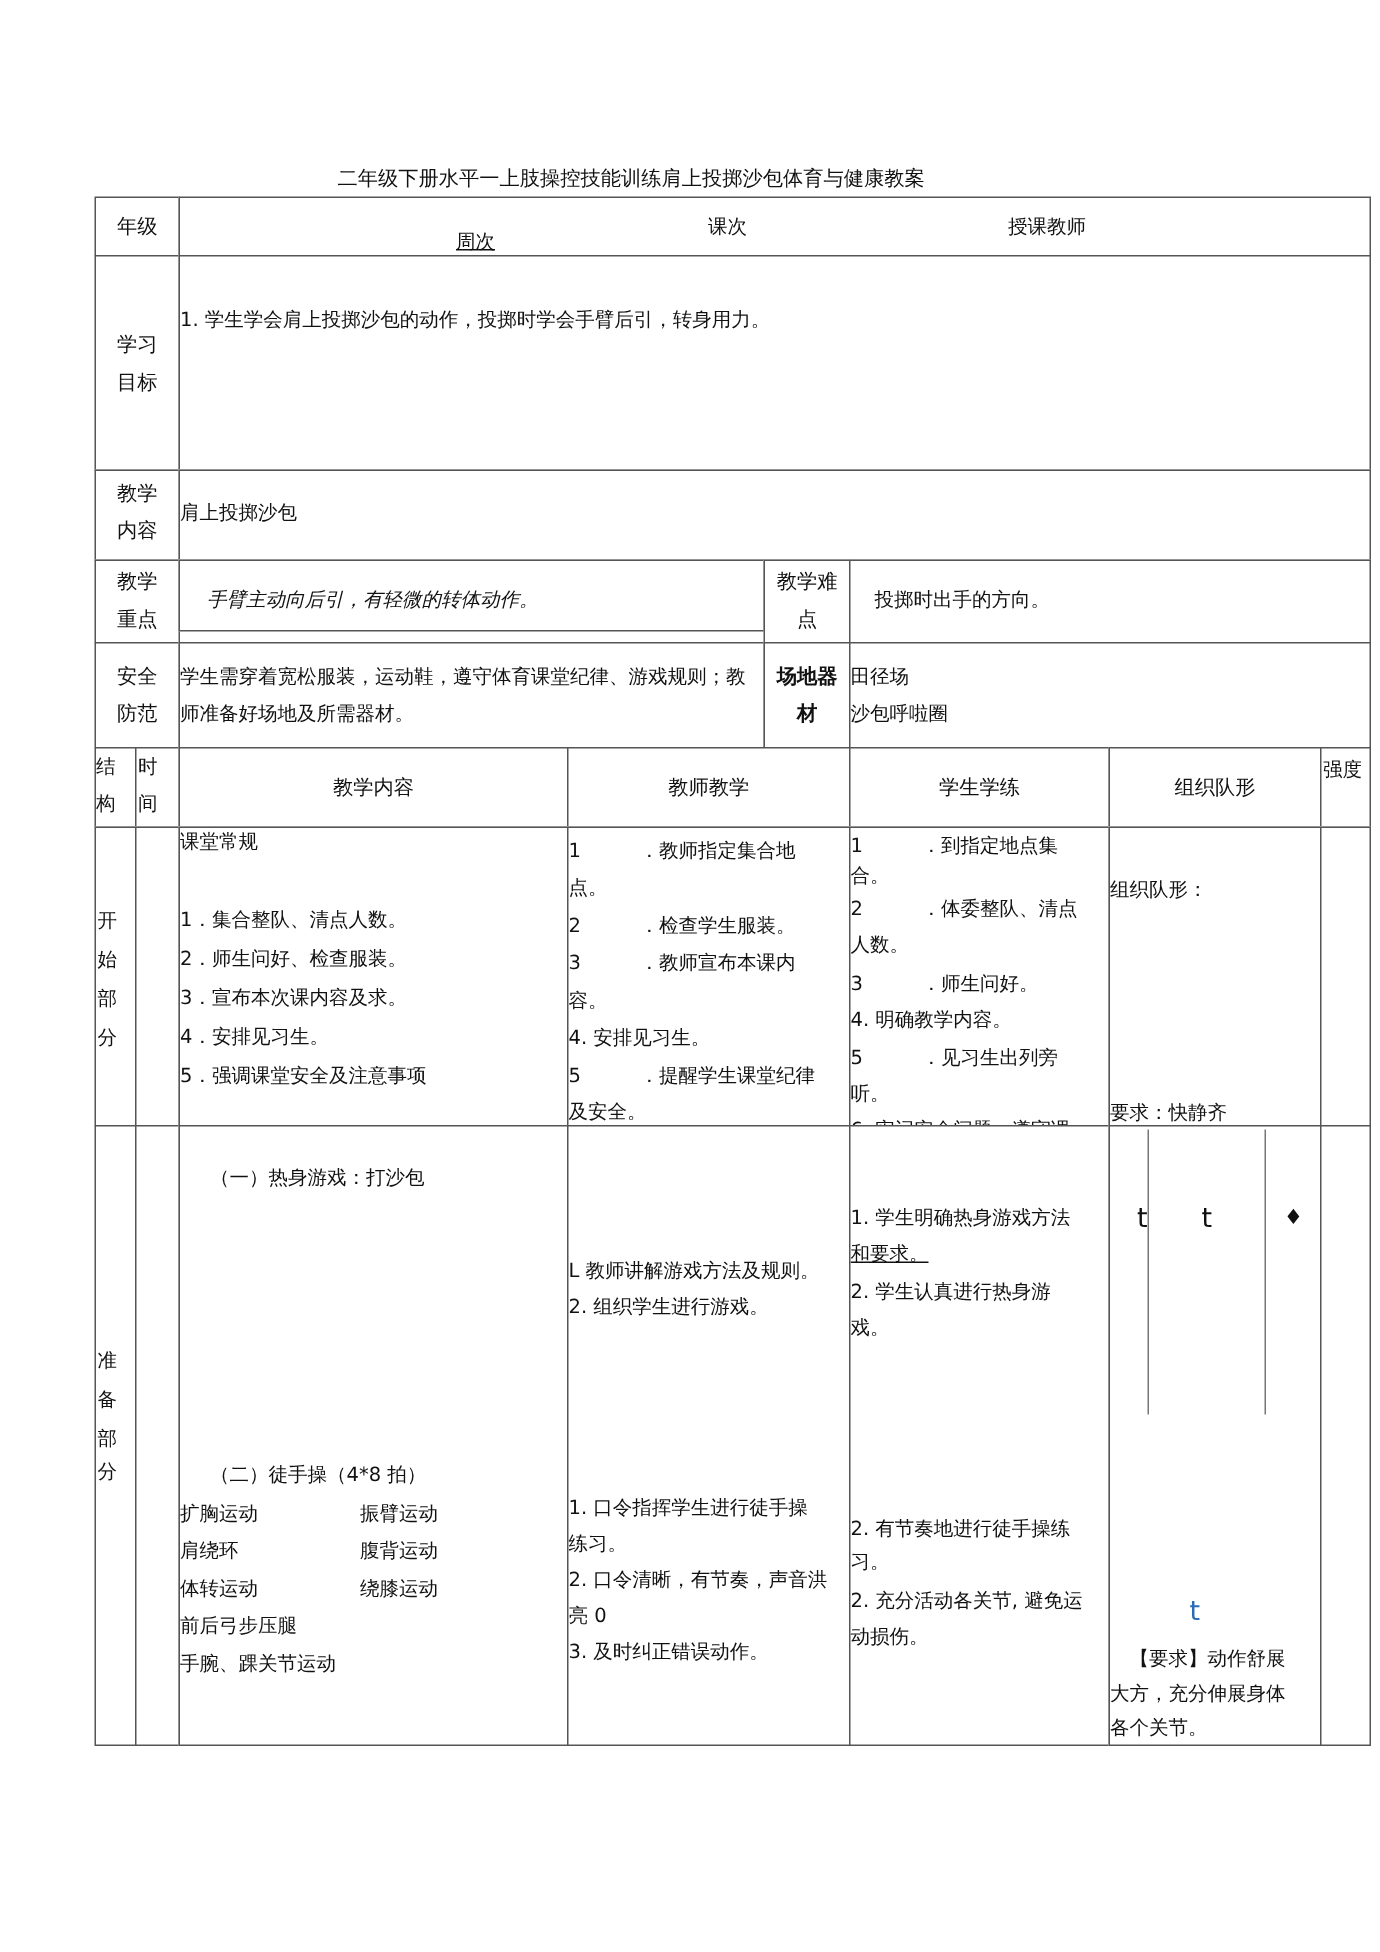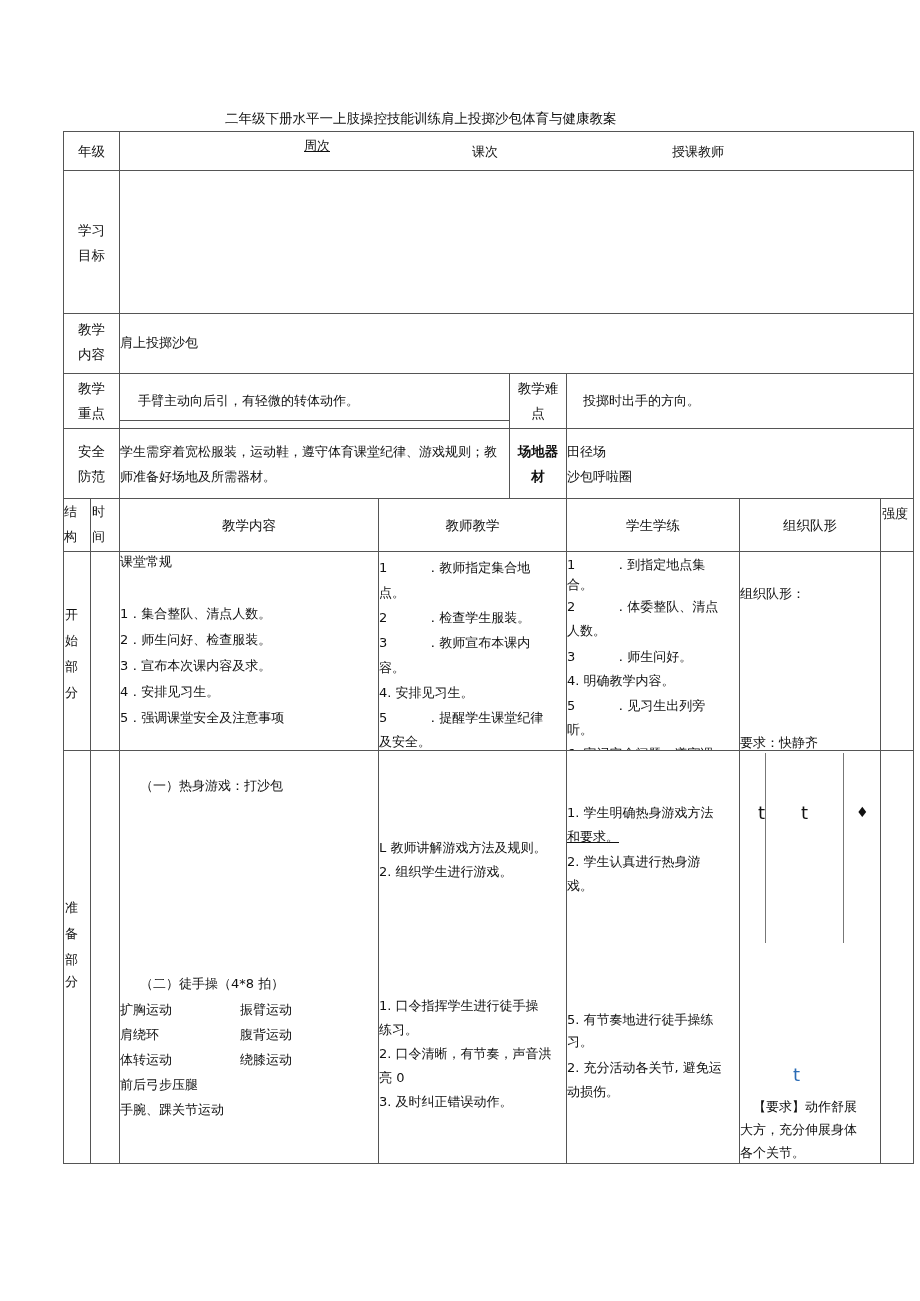--- a/index.html
+++ b/index.html
@@ -16,45 +16,46 @@
 </style>
 </head>
 <body>
 
 <div class="title">二年级下册水平一上肢操控技能训练肩上投掷沙包体育与健康教案</div>
 
 <div class="cell" style="left:63px;top:131px;width:57px;height:40px;">
   <div class="lbl" style="left:0;top:7px;width:55px;">年级</div>
 </div>
 <div class="cell" style="left:119px;top:131px;width:795px;height:40px;">
-  <div class="t" style="left:184px;top:1px;text-decoration:underline;">周次</div>
+  <div class="t" style="left:184px;top:17px;text-decoration:underline;">周次</div>
   <div class="t" style="left:352px;top:7px;">课次</div>
   <div class="t" style="left:552px;top:7px;">授课教师</div>
 </div>
 
 <div class="cell" style="left:63px;top:170px;width:57px;height:144px;">
   <div class="lbl" style="left:0;top:47px;width:55px;">学习</div>
   <div class="lbl" style="left:0;top:72px;width:55px;">目标</div>
 </div>
 <div class="cell" style="left:119px;top:170px;width:795px;height:144px;">
+  <div class="t" style="left:0;top:30px;">1. 学生学会肩上投掷沙包的动作，投掷时学会手臂后引，转身用力。</div>
 </div>
 
 <div class="cell" style="left:63px;top:313px;width:57px;height:61px;">
   <div class="lbl" style="left:0;top:3px;width:55px;">教学</div>
   <div class="lbl" style="left:0;top:28px;width:55px;">内容</div>
 </div>
 <div class="cell" style="left:119px;top:313px;width:795px;height:61px;">
   <div class="t" style="left:0;top:16px;">肩上投掷沙包</div>
 </div>
 
 <div class="cell" style="left:63px;top:373px;width:57px;height:56px;">
   <div class="lbl" style="left:0;top:2px;width:55px;">教学</div>
   <div class="lbl" style="left:0;top:27px;width:55px;">重点</div>
 </div>
-<div class="cell" style="left:119px;top:373px;width:391px;height:48px;">
+<div class="cell" style="left:119px;top:373px;width:391px;height:48px;font-style:italic;">
   <div class="t" style="left:18px;top:14px;">手臂主动向后引，有轻微的转体动作。</div>
 </div>
 <div class="cell" style="left:509px;top:373px;width:58px;height:56px;">
   <div class="lbl" style="left:0;top:2px;width:56px;">教学难</div>
   <div class="lbl" style="left:0;top:27px;width:56px;">点</div>
 </div>
 <div class="cell" style="left:566px;top:373px;width:348px;height:56px;text-align:right;">
   <div class="t" style="left:16px;top:14px;">投掷时出手的方向。</div>
 </div>
 
@@ -166,21 +167,21 @@
   <div class="t" style="left:0;top:266px;">练习。</div>
   <div class="t" style="left:0;top:290px;">2. 口令清晰，有节奏，声音洪</div>
   <div class="t" style="left:0;top:314px;">亮 0</div>
   <div class="t" style="left:0;top:338px;">3. 及时纠正错误动作。</div>
 </div>
 <div class="cell" style="left:566px;top:750px;width:174px;height:414px;">
   <div class="t" style="left:0;top:49px;">1. 学生明确热身游戏方法</div>
   <div class="t" style="left:0;top:73px;text-decoration:underline;">和要求。</div>
   <div class="t" style="left:0;top:98px;">2. 学生认真进行热身游</div>
   <div class="t" style="left:0;top:122px;">戏。</div>
-  <div class="t" style="left:0;top:256px;">5. 有节奏地进行徒手操练</div>
+  <div class="t" style="left:0;top:256px;">2. 有节奏地进行徒手操练</div>
   <div class="t" style="left:0;top:278px;">习。</div>
   <div class="t" style="left:0;top:304px;">2. 充分活动各关节, 避免运</div>
   <div class="t" style="left:0;top:328px;">动损伤。</div>
 </div>
 <div class="cell" style="left:739px;top:750px;width:142px;height:414px;">
   <div class="vline" style="left:25px;top:2px;height:190px;"></div>
   <div class="vline" style="left:103px;top:2px;height:190px;"></div>
   <div class="t" style="left:18px;top:49px;font-size:18px;">t</div>
   <div class="t" style="left:61px;top:49px;font-size:18px;">t</div>
   <div class="t" style="left:116px;top:49px;font-size:14px;">♦</div>

